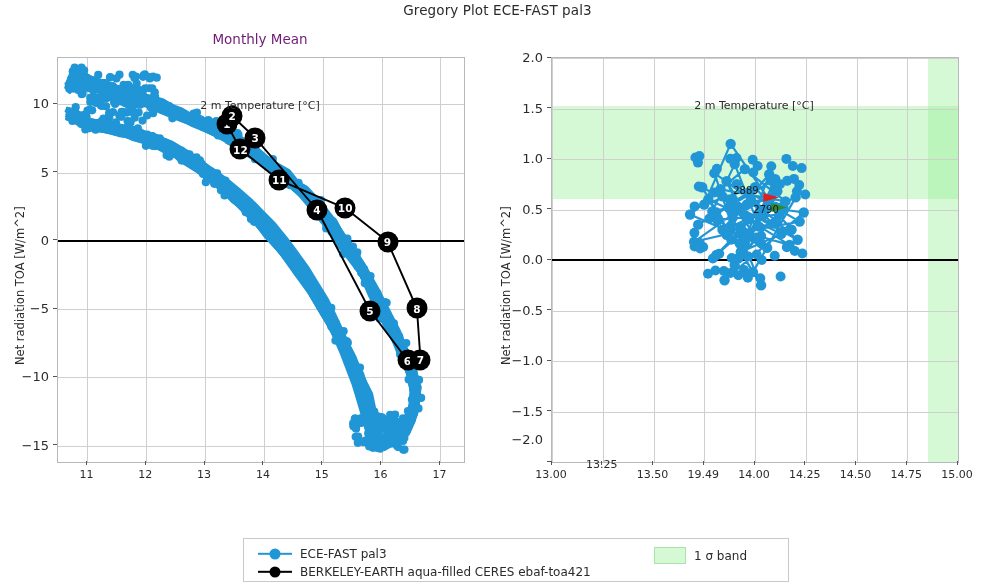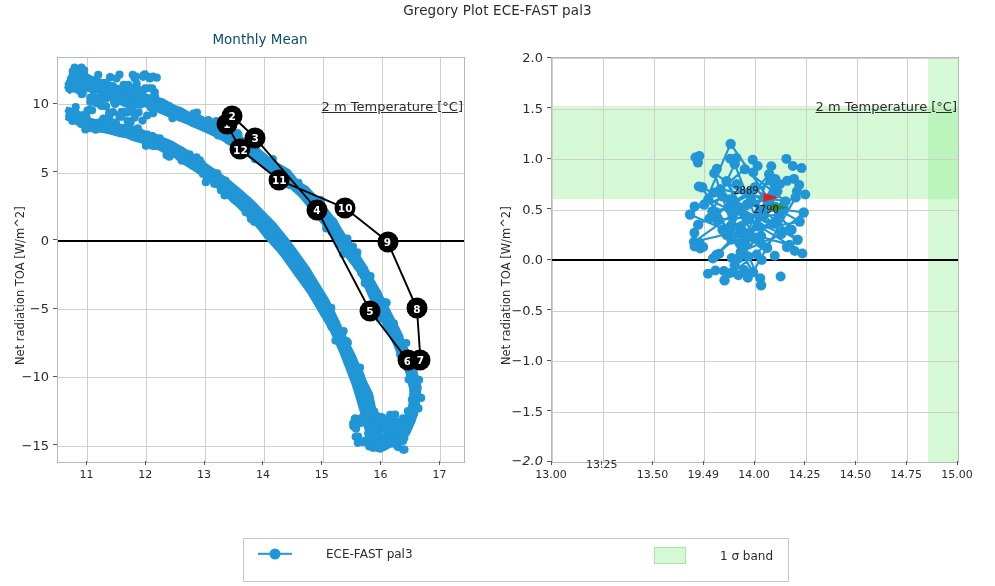--- a/index.html
+++ b/index.html
@@ -9,30 +9,30 @@
     overflow:hidden;position:relative;
   }
   .figure{position:absolute;inset:0;}
   .fig-title{
     position:absolute;top:2px;left:0;width:995px;text-align:center;
     font-size:13.5px;color:#2b2b2b;letter-spacing:.1px;
   }
   .panel{position:absolute;}
   .panel-title{
     position:absolute;width:100%;text-align:center;top:-26px;left:0;
-    font-size:13.5px;color:#0c4a6e;
+    font-size:13.5px;color:#701a75;
   }
   .plotbox{position:absolute;left:0;top:0;width:100%;height:100%;
     border:1px solid #b8b8b8;background:#ffffff;overflow:hidden;}
   .ylabel{
     position:absolute;transform-origin:0 0;transform:rotate(-90deg);
     font-size:11.5px;color:#2b2b2b;white-space:nowrap;
   }
   .xlabel{
-    position:absolute;text-align:right;font-size:13px;color:#2b2b2b;width:100%;text-decoration:underline;
+    position:absolute;text-align:center;font-size:11px;color:#2b2b2b;width:100%;
   }
   .tick-y{position:absolute;right:0;font-size:13px;color:#2b2b2b;
     text-align:right;transform:translateY(-50%);white-space:nowrap;}
   .tick-x{position:absolute;top:0;font-size:11px;color:#2b2b2b;
     text-align:center;transform:translateX(-50%);white-space:nowrap;}
   .gridline{position:absolute;background:#cfcfcf;}
   .gridline.h{height:1px;left:0;right:0;}
   .gridline.v{width:1px;top:0;bottom:0;}
   .zeroline{position:absolute;left:0;right:0;height:2px;background:#000;}
   .tickmark{position:absolute;background:#555;}
@@ -41,21 +41,21 @@
     position:absolute;border:1px solid #c9c9c9;background:#fff;
     box-sizing:border-box;
   }
   .legend-row{position:absolute;display:flex;align-items:center;gap:8px;}
   .legend-line{width:34px;height:0;position:relative;display:inline-block;}
   .legend-line:before{content:"";position:absolute;top:50%;left:0;right:0;
     height:2.4px;transform:translateY(-50%);background:var(--lc);}
   .legend-line:after{content:"";position:absolute;top:50%;left:50%;
     width:11px;height:11px;border-radius:50%;
     transform:translate(-50%,-50%);background:var(--lc);}
-  .legend-text{font-size:12px;color:#2b2b2b;white-space:nowrap;margin-left:26px;}
+  .legend-text{font-size:12px;color:#2b2b2b;white-space:nowrap;}
   .legend-patch{width:30px;height:15px;background:rgba(144,238,144,.38);
     border:1px solid rgba(120,210,120,.5);}
   .month-marker{
     position:absolute;width:21px;height:21px;border-radius:50%;background:#000;
     transform:translate(-50%,-50%);color:#fff;font-size:10.5px;font-weight:bold;
     display:flex;align-items:center;justify-content:center;line-height:1;
   }
   .pt-label{position:absolute;font-size:10px;color:#1a1a1a;white-space:nowrap;}
   svg{position:absolute;left:0;top:0;overflow:visible;}
 </style>
@@ -880,21 +880,21 @@
       <div class="tick-y" style="right: 414px; top: 151.5px;">0.5</div>
       <div class="tickmark" style="left: -4px; width: 4px; height: 1px; top: 201.5px;"></div>
       <div class="tick-y" style="right: 414px; top: 202px;">0.0</div>
       <div class="tickmark" style="left: -4px; width: 4px; height: 1px; top: 252px;"></div>
       <div class="tick-y" style="right: 414px; top: 252.5px;">−0.5</div>
       <div class="tickmark" style="left: -4px; width: 4px; height: 1px; top: 302.5px;"></div>
       <div class="tick-y" style="right: 414px; top: 303px;">−1.0</div>
       <div class="tickmark" style="left: -4px; width: 4px; height: 1px; top: 353px;"></div>
       <div class="tick-y" style="right: 414px; top: 353.5px;">−1.5</div>
       <div class="tickmark" style="left: -4px; width: 4px; height: 1px; top: 403.5px;"></div>
-      <div class="tick-y" style="right: 414px; top: 403px; font-style: italic;">−2.0</div>
+      <div class="tick-y" style="right: 414px; top: 382px;">−2.0</div>
       <div class="tickmark" style="top: 404px; height: 4px; width: 1px; left: -0.5px;"></div>
       <div class="tick-x" style="left: 0px; top: 411px;">13.00</div>
       <div class="tickmark" style="top: 404px; height: 4px; width: 1px; left: 50.25px;"></div>
       <div class="tick-x" style="left: 50.75px; top: 401px;">13.25</div>
       <div class="tickmark" style="top: 404px; height: 4px; width: 1px; left: 101px;"></div>
       <div class="tick-x" style="left: 101.5px; top: 411px;">13.50</div>
       <div class="tickmark" style="top: 404px; height: 4px; width: 1px; left: 151.75px;"></div>
       <div class="tick-x" style="left: 152.25px; top: 411px;">19.49</div>
       <div class="tickmark" style="top: 404px; height: 4px; width: 1px; left: 202.5px;"></div>
       <div class="tick-x" style="left: 203px; top: 411px;">14.00</div>
@@ -906,19 +906,23 @@
       <div class="tick-x" style="left: 355.25px; top: 411px;">14.75</div>
       <div class="tickmark" style="top: 404px; height: 4px; width: 1px; left: 405.5px;"></div>
       <div class="tick-x" style="left: 406px; top: 411px;">15.00</div>
     </div>
 
   <div class="legend-box" id="legend" style="left:243px;top:538px;width:546px;height:44px;">
       <div class="legend-row" style="left: 14px; top: 8px;">
         <span class="legend-line" style="--lc: #2196d6;"></span>
         <span class="legend-text">ECE-FAST pal3</span>
       </div>
+      <div class="legend-row" style="left: 14px; top: 26px;">
+        <span class="legend-line" style="--lc: #000000;"></span>
+        <span class="legend-text">BERKELEY-EARTH aqua-filled CERES ebaf-toa421</span>
+      </div>
       <div class="legend-row" style="left: 410px; top: 8px;">
         <span class="legend-patch"></span>
         <span class="legend-text">1 σ band</span>
       </div>
     </div>
 
 </div>
 
 </body></html>

